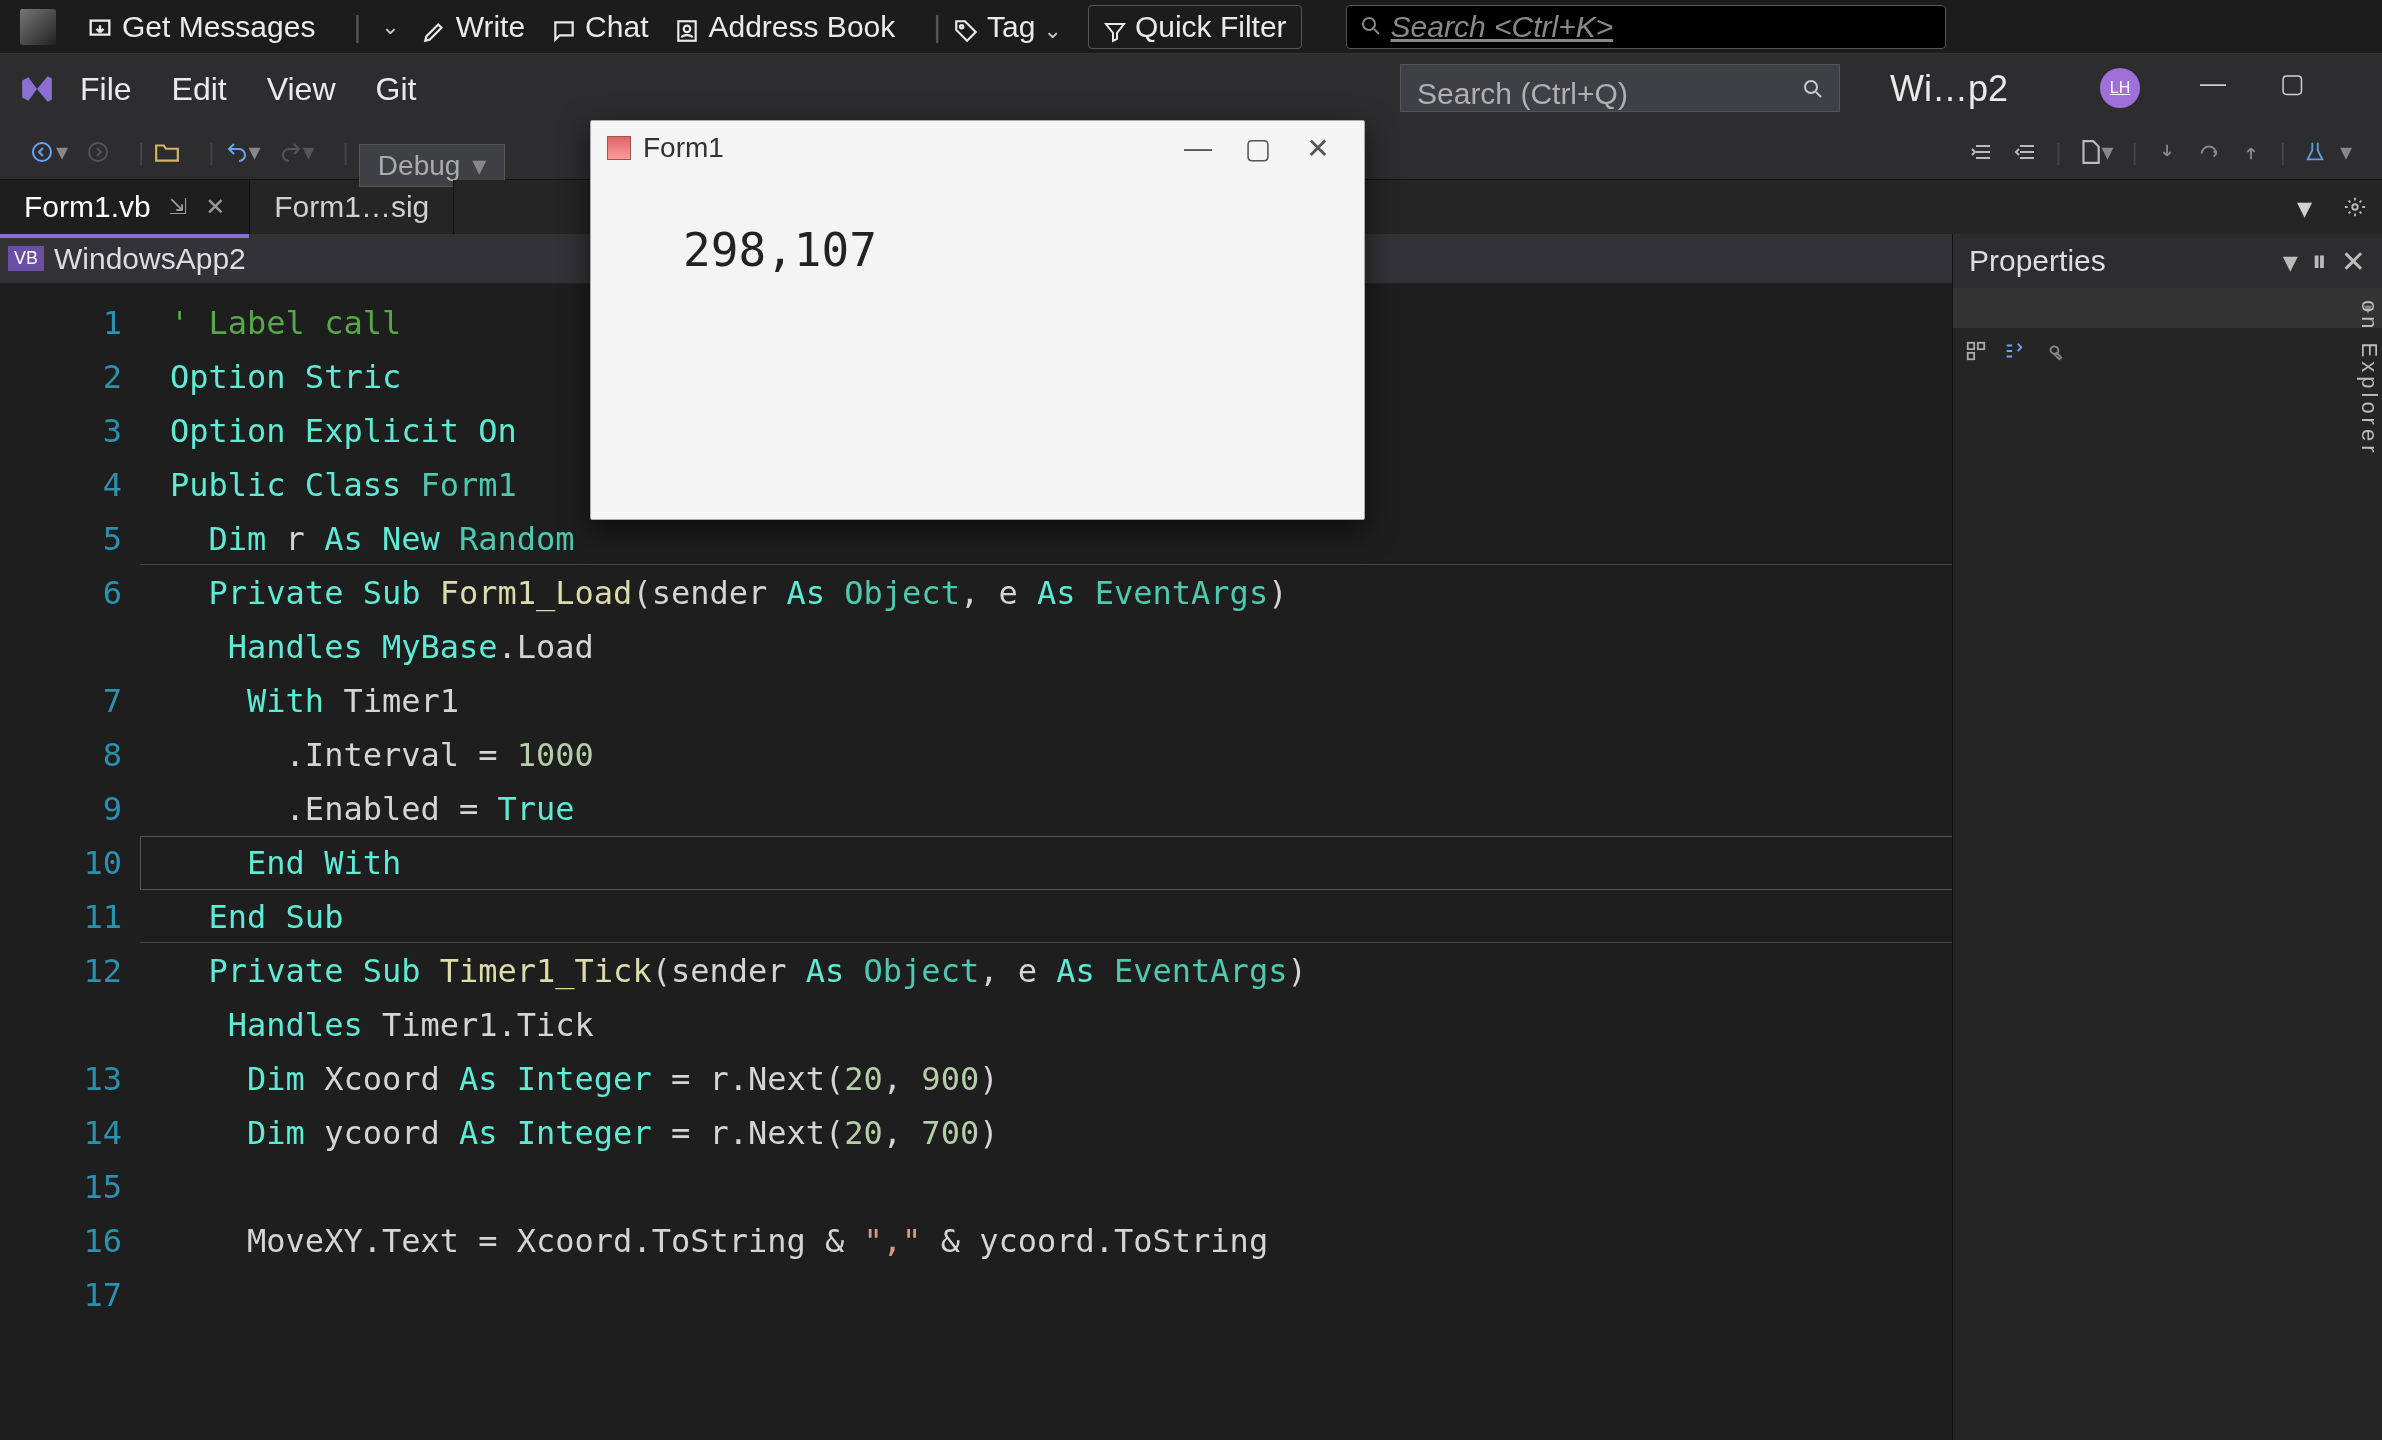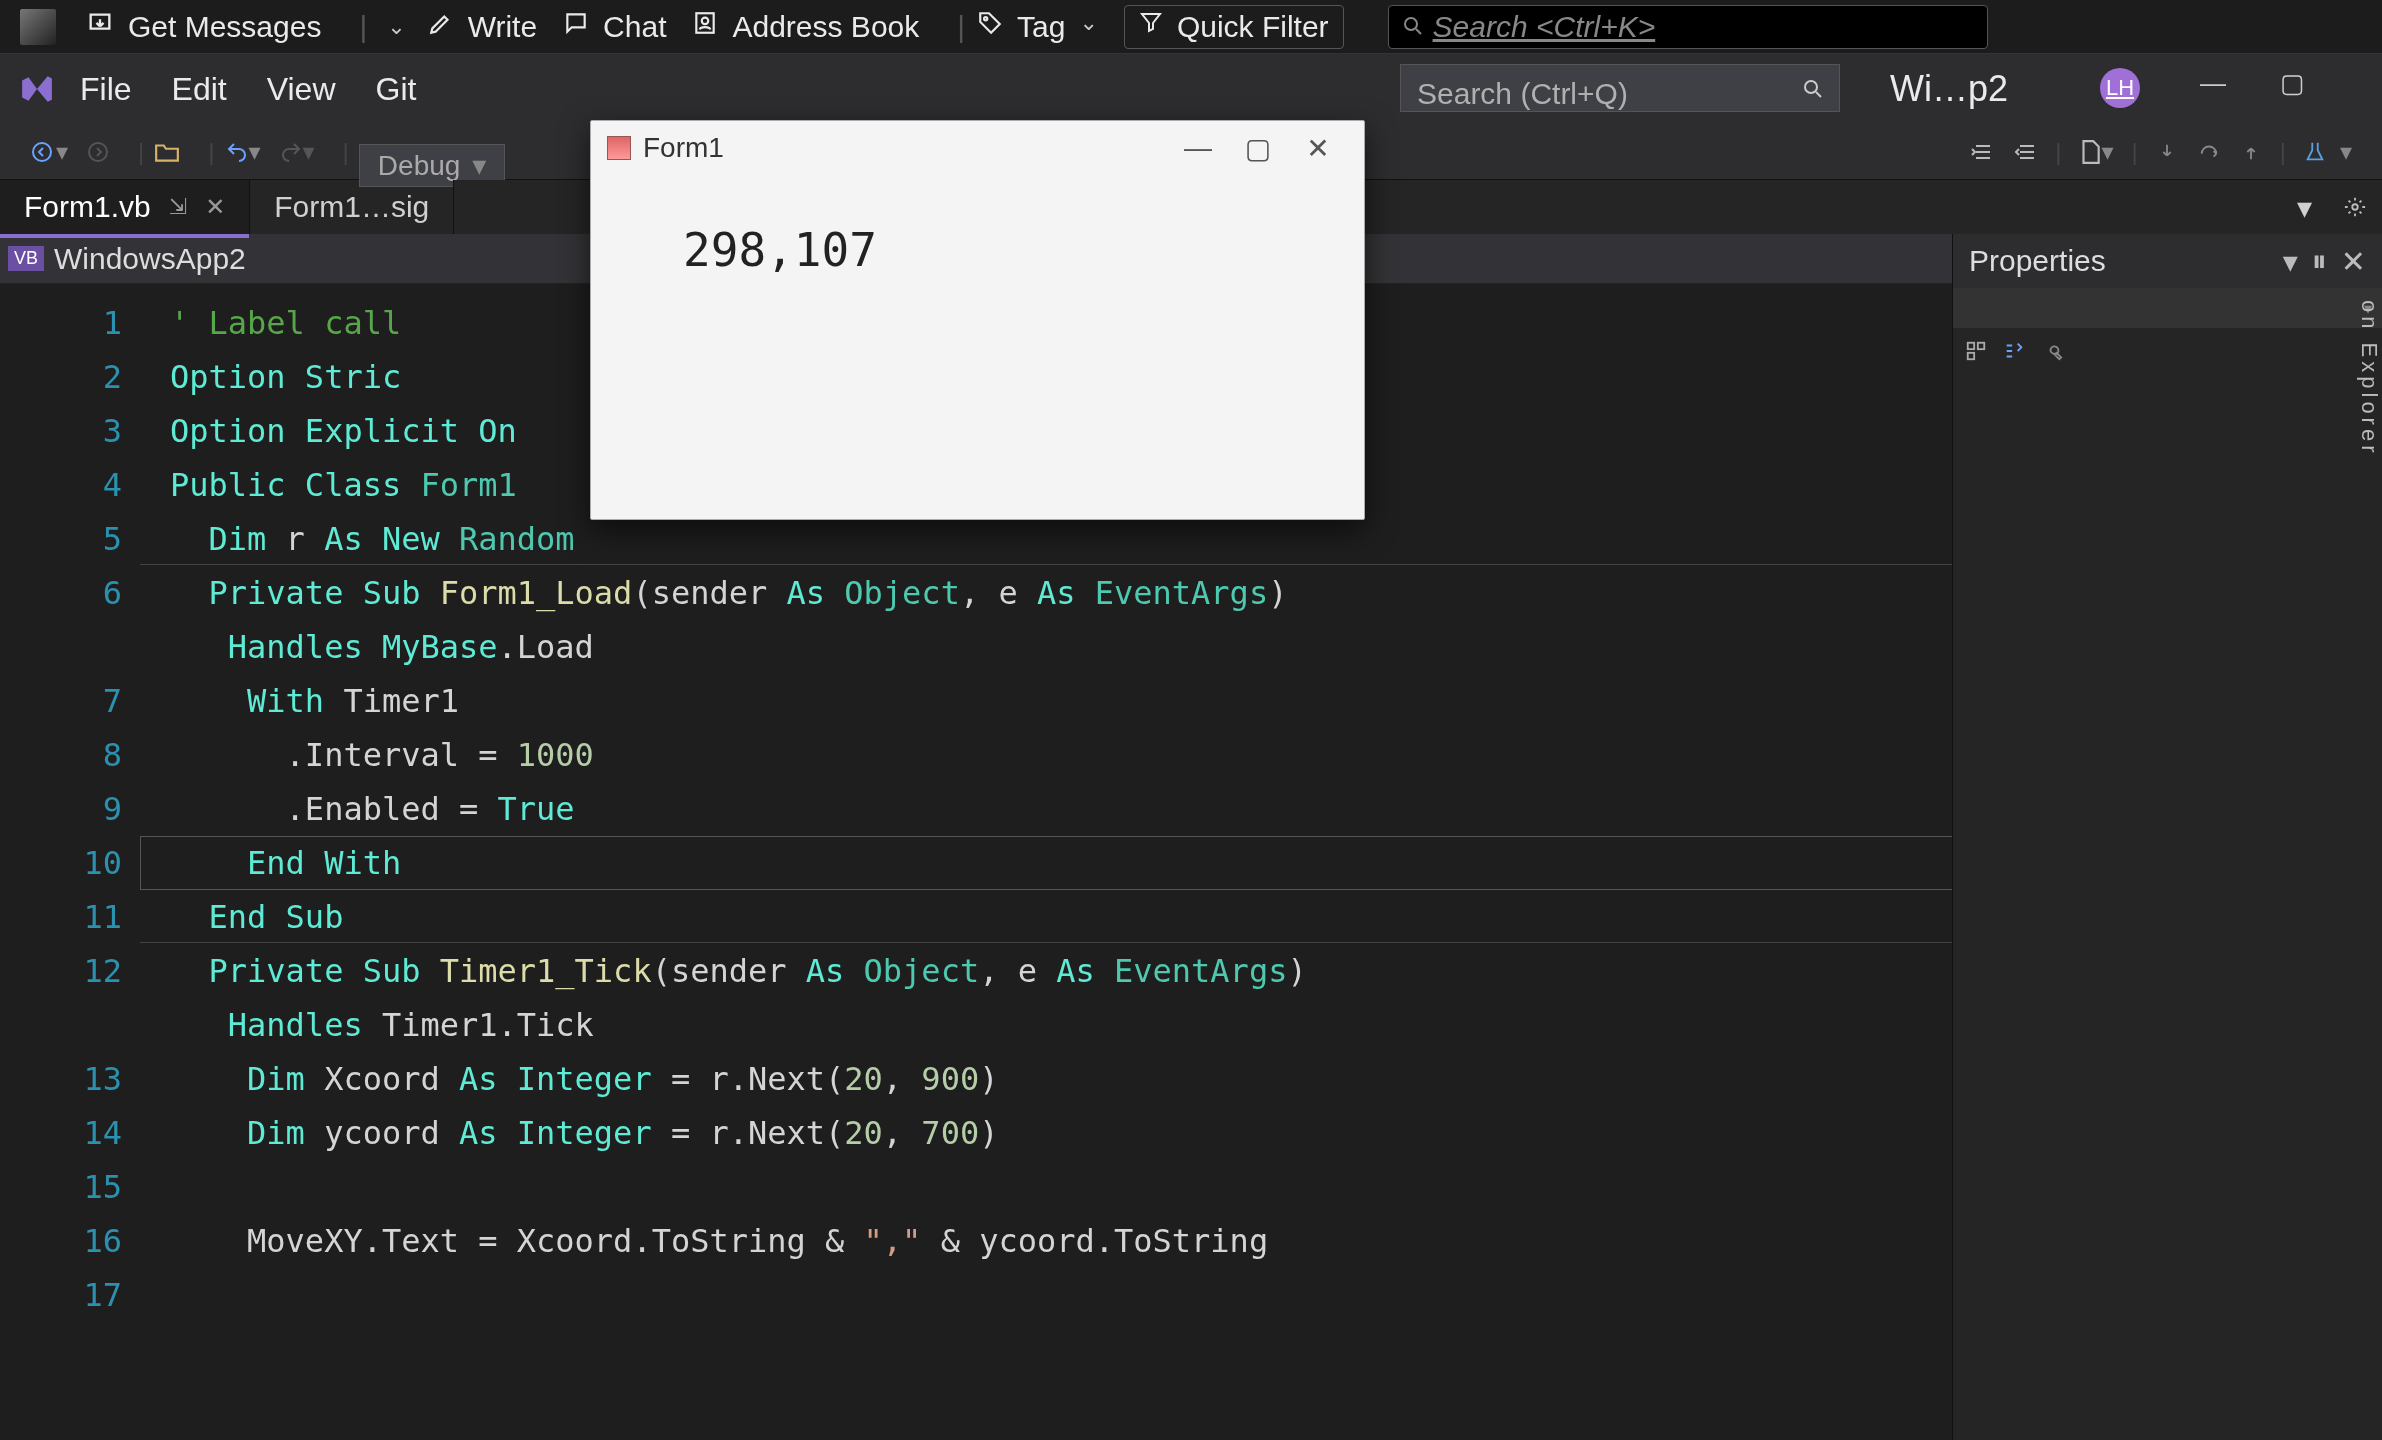--- a/index.html
+++ b/index.html
@@ -25,24 +25,23 @@
     color: #eaeaea;
     font-size: 30px;
   }
   .tb-avatar {
     width: 36px; height: 36px;
     background: linear-gradient(135deg,#777,#222);
     margin-right: 30px;
     border-radius: 2px;
   }
   .tb-item {
-    display: flex; align-items: flex-start;
+    display: flex; align-items: flex-end;
     margin-right: 26px;
     cursor: pointer;
-    gap: 6px;
   }
   .tb-item svg { margin-right: 8px; }
   .tb-sep { color:#555; margin: 0 12px; }
   .tb-caret { margin-left:8px; color:#ccc; font-size:22px; }
   .tb-quickfilter {
     border:1px solid #555;
     padding: 4px 14px;
     border-radius:4px;
   }
   .tb-search {
@@ -85,21 +84,21 @@
   .vs-search-mag { position:absolute; right:14px; top:12px; }
   .vs-title {
     position:absolute; left:1890px; top:14px;
     font-size:36px; color:#eaeaea; font-weight:400;
   }
   .vs-LH {
     position:absolute; left:2100px; top:14px;
     width:40px; height:40px; border-radius:50%;
     background:#a06fd8; color:#fff;
     display:flex; align-items:center; justify-content:center;
-    font-size:22px;
+    font-size:16px;
     text-decoration:underline;
   }
   .vs-winbtn { position:absolute; top:14px; color:#ccc; font-size:26px; cursor:pointer; }
   .vs-min { left:2200px; } .vs-max { left:2280px; }
 
   
   .vs-tool {
     height: 56px;
     background:#2d2d30;
     display:flex; align-items:center;

